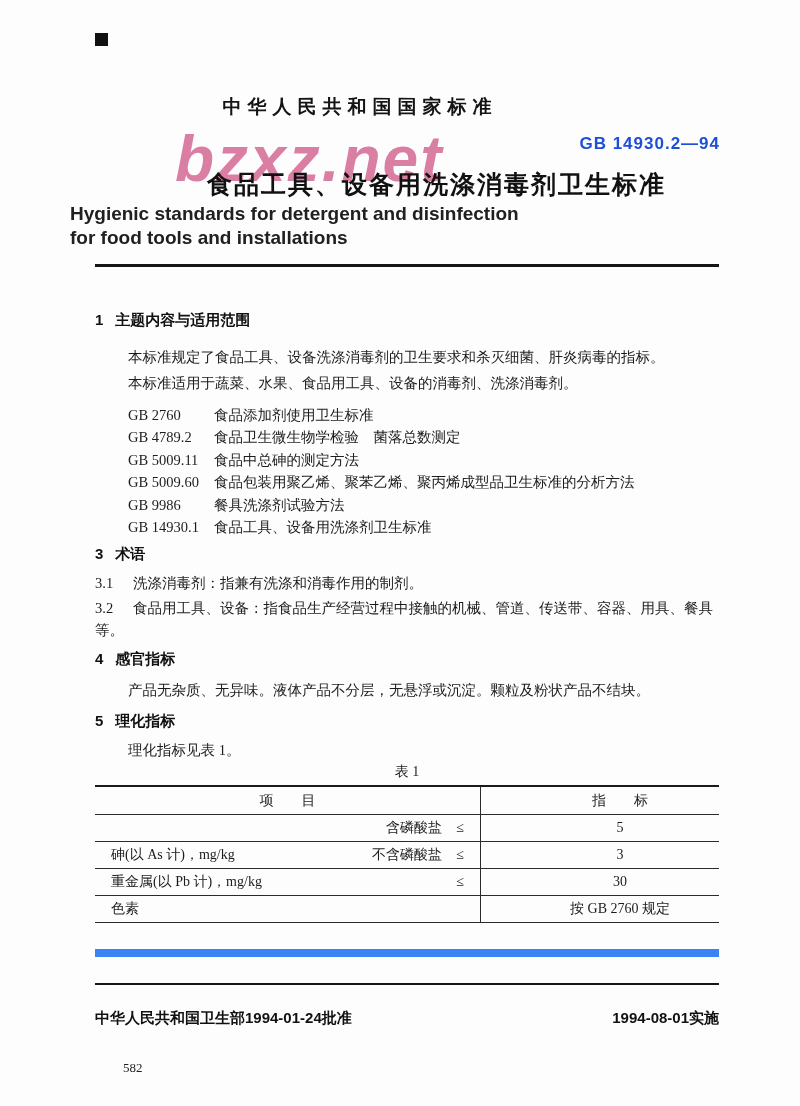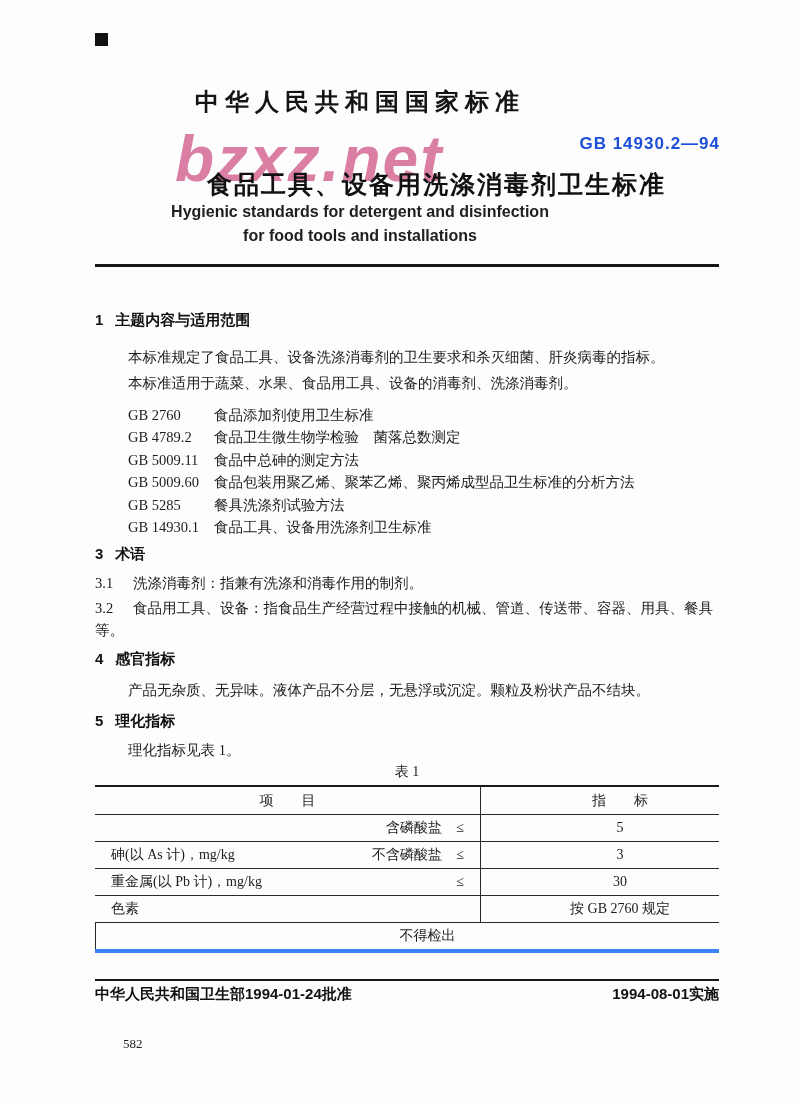--- a/index.html
+++ b/index.html
@@ -19,38 +19,38 @@
   .watermark {
     position:absolute; left:175px; top:122px;
     width:480px; text-align:left;
     font-family:"Liberation Sans","DejaVu Sans",sans-serif;
     font-weight:bold; font-style:italic;
     font-size:64px; color:#be185d; opacity:.55;
     letter-spacing:2px; z-index:0; pointer-events:none;
   }
   .header { position:relative; height:270px; z-index:1; }
   .std-type {
-    position:absolute; left:70px; top:86px; width:580px;
+    position:absolute; left:70px; top:94px; width:580px;
     text-align:center; font-family:"Liberation Sans","DejaVu Sans",sans-serif;
-    font-weight:bold; font-size:24px; letter-spacing:6px; color:#141414;
+    font-weight:bold; font-size:19px; letter-spacing:6px; color:#141414;
   }
   .std-number {
     position:absolute; right:80px; top:134px;
     font-family:"Liberation Sans","DejaVu Sans",sans-serif;
     font-weight:bold; font-size:17px; letter-spacing:1px; color:#1d4ed8;
   }
   .title-cn {
     position:absolute; left:70px; top:152px; width:580px; margin:16px;
     text-align:right; font-family:"Liberation Sans","DejaVu Sans",sans-serif;
     font-weight:bold; font-size:25px; letter-spacing:2px; color:#111;
   }
   .title-en1, .title-en2 {
-    position:absolute; left:70px; width:580px; text-align:center;
-    font-family:"Liberation Sans","DejaVu Sans",sans-serif;
-    font-weight:bold; font-size:16px; color:#202020;
+    position:absolute; left:70px; width:580px; 
+    font-family:"Liberation Sans","DejaVu Sans",sans-serif;
+    font-weight:bold; font-size:19px; color:#202020;
   }
   .title-en1 { top:203px; }
   .title-en2 { top:227px; }
   .head-rule {
     position:absolute; left:95px; top:264px; width:624px; height:3px; background:#161616;
   }
   .content { position:relative; z-index:1; padding:0 81px 0 95px; }
   .sec-heading {
     font-family:"Liberation Sans","DejaVu Sans",sans-serif;
     font-weight:bold; font-size:15px; color:#111;
@@ -71,36 +71,36 @@
   .t1 { margin-top:8px; }
   .t2 { margin-top:3px; }
   .term-num { display:inline-block; min-width:30px; margin-right:8px; }
   .s4-h { margin-top:8px; }
   .s4-p { margin-top:10px; }
   .s5-h { margin-top:10px; }
   .s5-p { margin-top:8px; }
   .tcaption { text-align:center; line-height:18px; margin-top:2px; font-size:14px; }
   .gbtable {
     margin-top:4px; width:624px;
-    border-top:2px solid #1a1a1a; border-bottom:4px solid #3b82f6;
+    border-top:2px solid #1a1a1a; border-bottom:8px solid #3b82f6;
     font-size:14px;
   }
   .trow { display:flex; align-items:stretch; border-bottom:1px solid #2a2a2a; }
   .trow.last { border-bottom:none; }
   .c1 { width:385px; display:flex; align-items:center; padding-left:16px; box-sizing:border-box; }
   .c2 { flex:1; border-left:1px solid #2a2a2a; display:flex; align-items:center; justify-content:center;padding-left:40px; }
   .thead { height:27px; }
   .thead .c1 { justify-content:center; padding-left:0; }
   .trow.body { height:26px; }
   .sub-label { margin-left:auto; }
   .op { width:20px; text-align:center; margin-right:10px; margin-left:8px; }
   .op.pushed { margin-left:auto; }
   .footer-rule { margin-top:26px; width:624px; height:2px; background:#161616; }
   .footer {
-    margin-top:4px; width:624px; display:flex; justify-content:space-between;
+    margin-top:24px; width:624px; display:flex; justify-content:space-between;
     font-family:"Liberation Sans","DejaVu Sans",sans-serif;
     font-weight:bold; font-size:15px; color:#111;
   }
   .page-number { margin-top:32px; padding-left:28px; font-size:13px; color:#222; }
 </style>
 </head>
 <body>
 
 <div class="page">
 
@@ -131,21 +131,21 @@
       <div class="ref-line">
         <span class="ref-code">GB 4789.2</span><span>食品卫生微生物学检验　菌落总数测定</span>
       </div>
       <div class="ref-line">
         <span class="ref-code">GB 5009.11</span><span>食品中总砷的测定方法</span>
       </div>
       <div class="ref-line">
         <span class="ref-code">GB 5009.60</span><span>食品包装用聚乙烯、聚苯乙烯、聚丙烯成型品卫生标准的分析方法</span>
       </div>
       <div class="ref-line">
-        <span class="ref-code">GB 5285</span><span>餐具洗涤剂试验方法</span>
+        <span class="ref-code">GB 9986</span><span>餐具洗涤剂试验方法</span>
       </div>
       <div class="ref-line">
         <span class="ref-code">GB 14930.1</span><span>食品工具、设备用洗涤剂卫生标准</span>
       </div>
     </div>
 
     <div class="sec-heading s3-h">
       <span class="sec-num">3</span><span>术语</span>
     </div>
     <div class="term-line t1">
@@ -194,21 +194,20 @@
         </div>
         <div class="c2">30</div>
       </div>
       <div class="trow body">
         <div class="c1">
           <span>色素</span>
         </div>
         <div class="c2">按 GB 2760 规定</div>
       </div>
       <div class="trow body last">
-        <div class="c2">不得检出</div>
       </div>
     </div>
 
     <div class="footer-rule"></div>
     <div class="footer">
       <div>中华人民共和国卫生部1994-01-24批准</div>
       <div>1994-08-01实施</div>
     </div>
     <div class="page-number">582</div>
 

